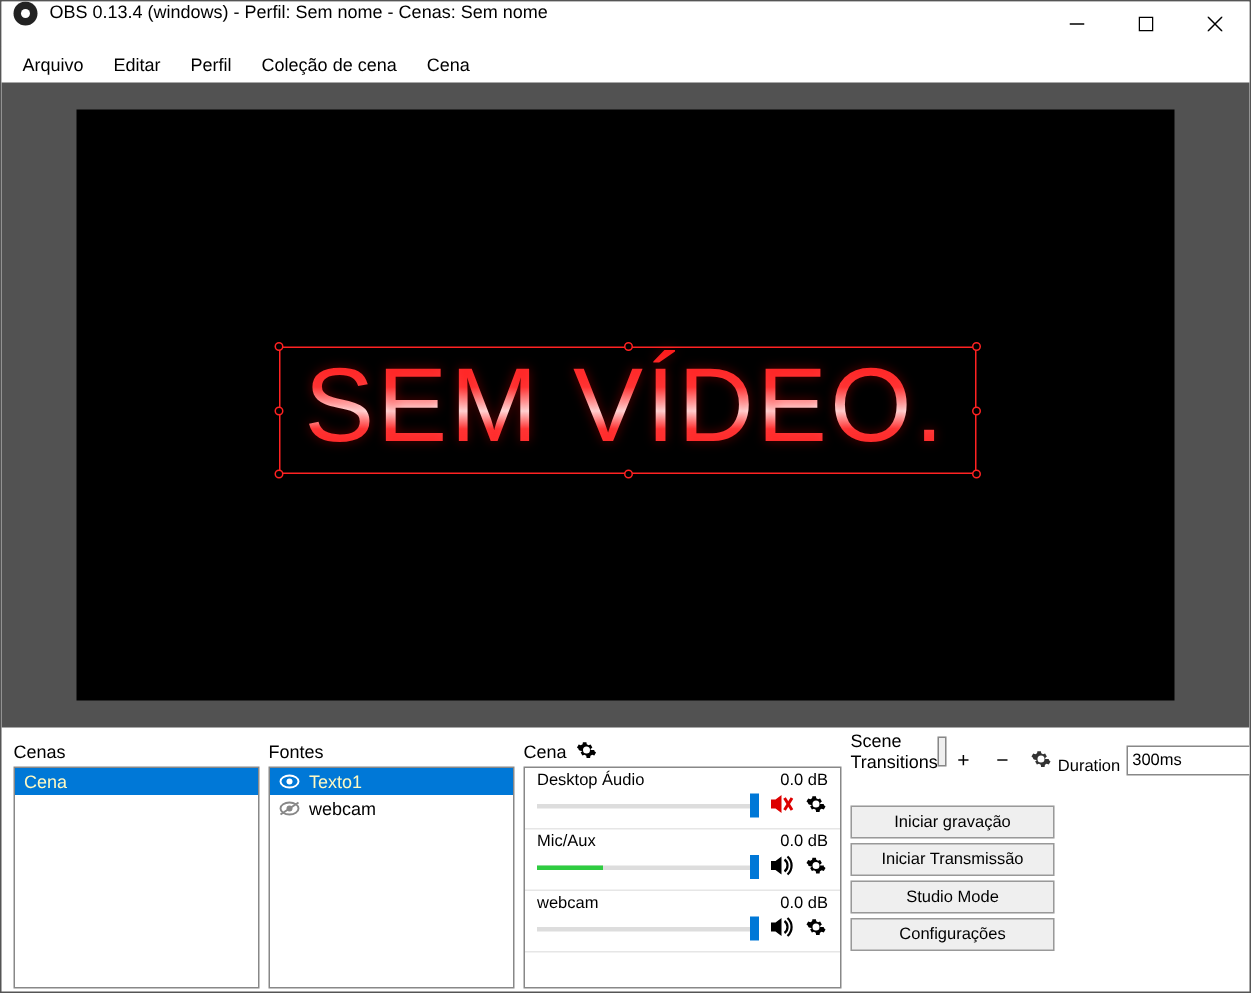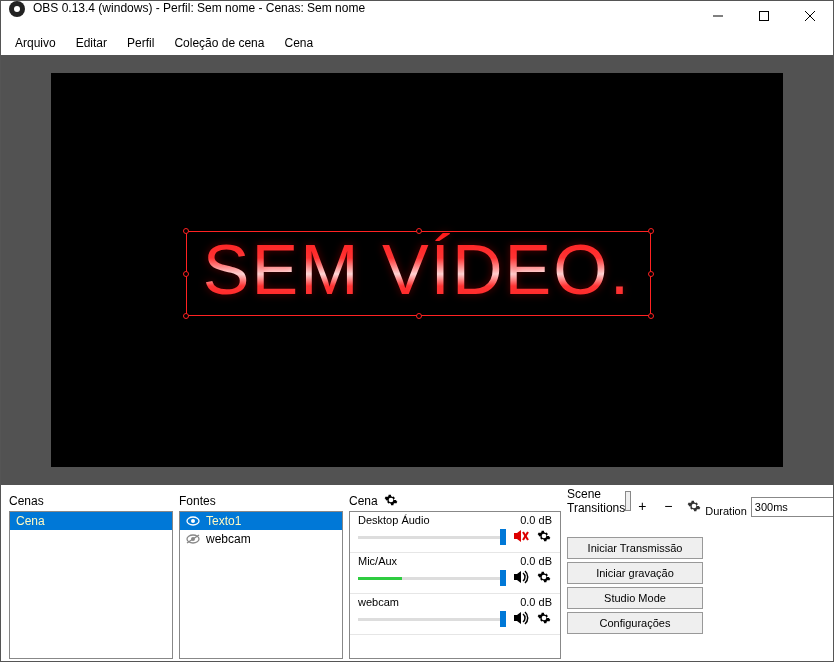--- a/index.html
+++ b/index.html
@@ -251,21 +251,21 @@
         <span>Duration</span>
         <input class="dur-input" value="300ms" style="">
         <div class="dur-spin">
             <span>▲</span>
             <span>▼</span>
           </div>
       </div>
     </div>
 
     <div class="ctrl-buttons">
+      <div class="ctrl-btn">Iniciar gravação</div>
       <div class="ctrl-btn">Iniciar Transmissão</div>
-      <div class="ctrl-btn">Iniciar gravação</div>
       <div class="ctrl-btn">Studio Mode</div>
       <div class="ctrl-btn">Configurações</div>
 
     </div>
   </div>
 
 </div>
 
 </body></html>

